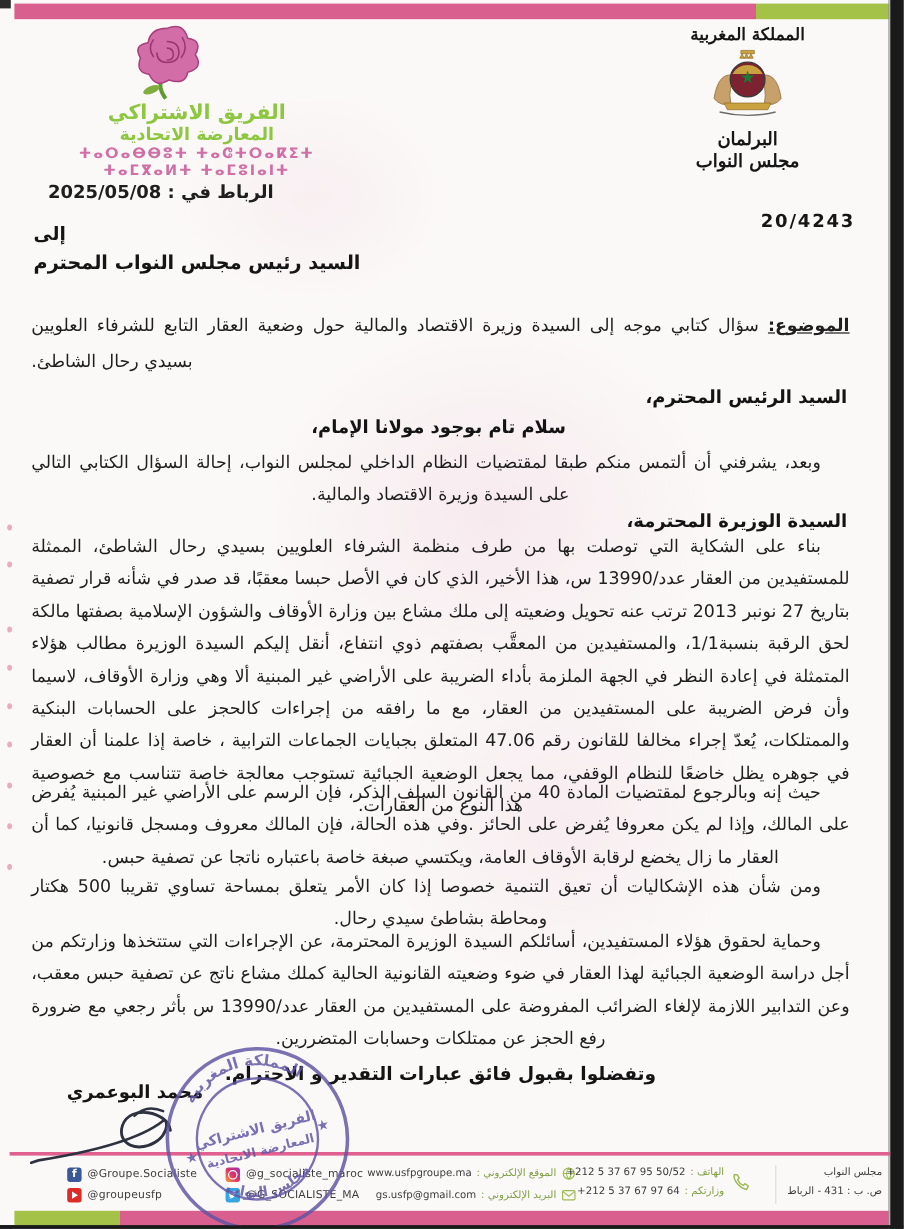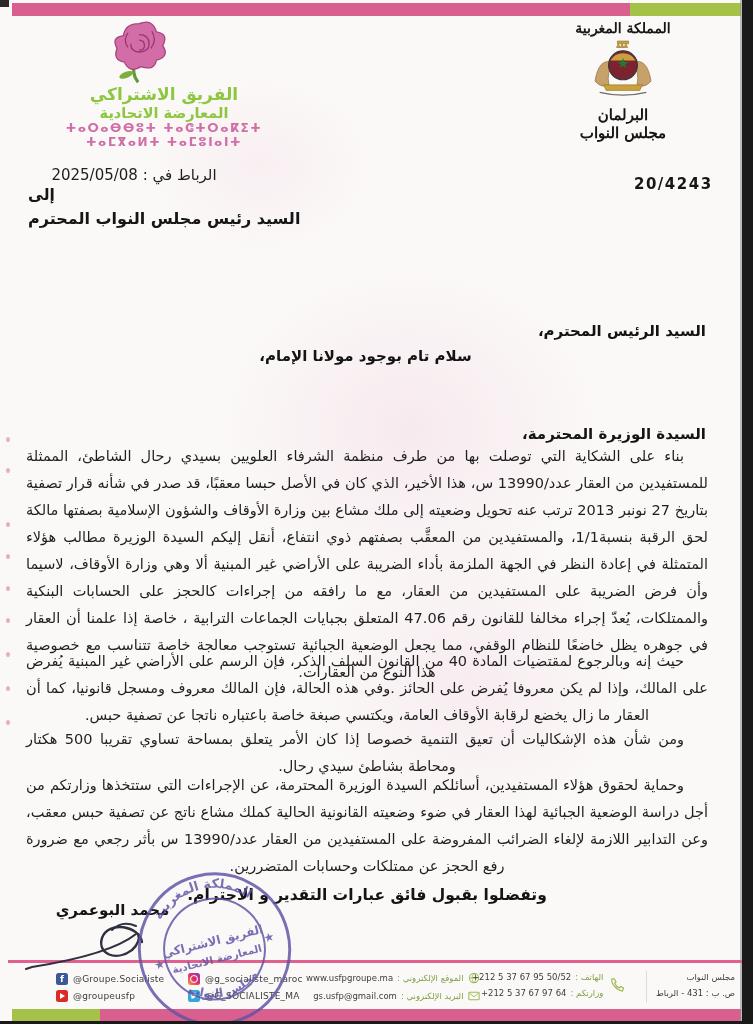--- a/index.html
+++ b/index.html
@@ -23,21 +23,21 @@
   .topbar-green{left:630px;top:3px;width:111px}
   .bottombar-green{left:12px;top:1009px;width:88px}
   .bottombar-pink{left:100px;top:1009px;width:641px}
 
   
   .logo-block{position:absolute;left:58px;top:20px;width:212px;text-align:center;direction:rtl}
   .logo-rose{margin-left:-50px}
   .logo-line1{font-size:17px;font-weight:bold;color:#8dc63f;letter-spacing:.5px;margin-top:-4px}
   .logo-line2{font-size:14.5px;font-weight:bold;color:#8dc63f;margin-top:1px}
   .tifinagh{font-size:12px;font-weight:bold;color:#cf6fa6;letter-spacing:1.5px;direction:ltr;line-height:14px}
-  .date-line{position:absolute;left:28px;top:166px;width:212px;direction:rtl;text-align:center;font-size:15px;font-weight:400;color:#1e1e1e}
+  .date-line{position:absolute;left:28px;top:151px;width:212px;direction:rtl;text-align:center;font-size:15px;font-weight:700;color:#1e1e1e}
   .date-line .num{direction:ltr;unicode-bidi:embed;letter-spacing:1px}
 
   
   .kingdom-block{position:absolute;left:537px;top:20px;width:172px;text-align:center;direction:rtl;color:#161616}
   .kingdom-l1{font-size:14px;font-weight:bold;font-family:"DejaVu Serif",serif}
   .kingdom-l2{font-size:15px;font-weight:bold;margin-top:2px;font-family:"DejaVu Serif",serif}
   .kingdom-l3{font-size:15px;font-weight:bold;font-family:"DejaVu Serif",serif}
   .ref-number{position:absolute;left:634px;top:175px;font-size:15px;font-weight:600;letter-spacing:1.5px;color:#161616}
 
   
@@ -153,23 +153,28 @@
       </svg>
     </div>
     <div class="kingdom-l2">البرلمان</div>
     <div class="kingdom-l3">مجلس النواب</div>
   </div>
   <div class="ref-number">20/4243</div>
 
   <div class="center-head to-word">إلى</div>
   <div class="center-head to-recipient">السيد رئيس مجلس النواب المحترم</div>
 
+  <div class="para subject">
+    <span class="subj-label">الموضوع:</span>
+    <span>سؤال كتابي موجه إلى السيدة وزيرة الاقتصاد والمالية حول وضعية العقار التابع للشرفاء العلويين بسيدي رحال الشاطئ.</span>
+  </div>
 
   <div class="lead sal1">السيد الرئيس المحترم،</div>
   <div class="lead sal2">سلام تام بوجود مولانا الإمام،</div>
+  <div class="para p1">وبعد، يشرفني أن ألتمس منكم طبقا لمقتضيات النظام الداخلي لمجلس النواب، إحالة السؤال الكتابي التالي على السيدة وزيرة الاقتصاد والمالية.</div>
   <div class="lead sal3">السيدة الوزيرة المحترمة،</div>
   <div class="para p2">بناء على الشكاية التي توصلت بها من طرف منظمة الشرفاء العلويين بسيدي رحال الشاطئ، الممثلة للمستفيدين من العقار عدد/13990 س، هذا الأخير، الذي كان في الأصل حبسا معقبًا، قد صدر في شأنه قرار تصفية بتاريخ 27 نونبر 2013 ترتب عنه تحويل وضعيته إلى ملك مشاع بين وزارة الأوقاف والشؤون الإسلامية بصفتها مالكة لحق الرقبة بنسبة1/1، والمستفيدين من المعقَّب بصفتهم ذوي انتفاع، أنقل إليكم السيدة الوزيرة مطالب هؤلاء المتمثلة في إعادة النظر في الجهة الملزمة بأداء الضريبة على الأراضي غير المبنية ألا وهي وزارة الأوقاف، لاسيما وأن فرض الضريبة على المستفيدين من العقار، مع ما رافقه من إجراءات كالحجز على الحسابات البنكية والممتلكات، يُعدّ إجراء مخالفا للقانون رقم 47.06 المتعلق بجبايات الجماعات الترابية ، خاصة إذا علمنا أن العقار في جوهره يظل خاضعًا للنظام الوقفي، مما يجعل الوضعية الجبائية تستوجب معالجة خاصة تتناسب مع خصوصية هذا النوع من العقارات.</div>
   <div class="para p3">حيث إنه وبالرجوع لمقتضيات المادة 40 من القانون السلف الذكر، فإن الرسم على الأراضي غير المبنية يُفرض على المالك، وإذا لم يكن معروفا يُفرض على الحائز .وفي هذه الحالة، فإن المالك معروف ومسجل قانونيا، كما أن العقار ما زال يخضع لرقابة الأوقاف العامة، ويكتسي صبغة خاصة باعتباره ناتجا عن تصفية حبس.</div>
   <div class="para p4">ومن شأن هذه الإشكاليات أن تعيق التنمية خصوصا إذا كان الأمر يتعلق بمساحة تساوي تقريبا 500 هكتار ومحاطة بشاطئ سيدي رحال.</div>
   <div class="para p5">وحماية لحقوق هؤلاء المستفيدين، أسائلكم السيدة الوزيرة المحترمة، عن الإجراءات التي ستتخذها وزارتكم من أجل دراسة الوضعية الجبائية لهذا العقار في ضوء وضعيته القانونية الحالية كملك مشاع ناتج عن تصفية حبس معقب، وعن التدابير اللازمة لإلغاء الضرائب المفروضة على المستفيدين من العقار عدد/13990 س بأثر رجعي مع ضرورة رفع الحجز عن ممتلكات وحسابات المتضررين.</div>
   <div class="lead closing">وتفضلوا بقبول فائق عبارات التقدير و الاحترام.</div>
 
   <div class="signer">محمد البوعمري</div>
   <div class="signature-svg">
     <svg width="330" height="70" viewBox="0 0 330 70">

